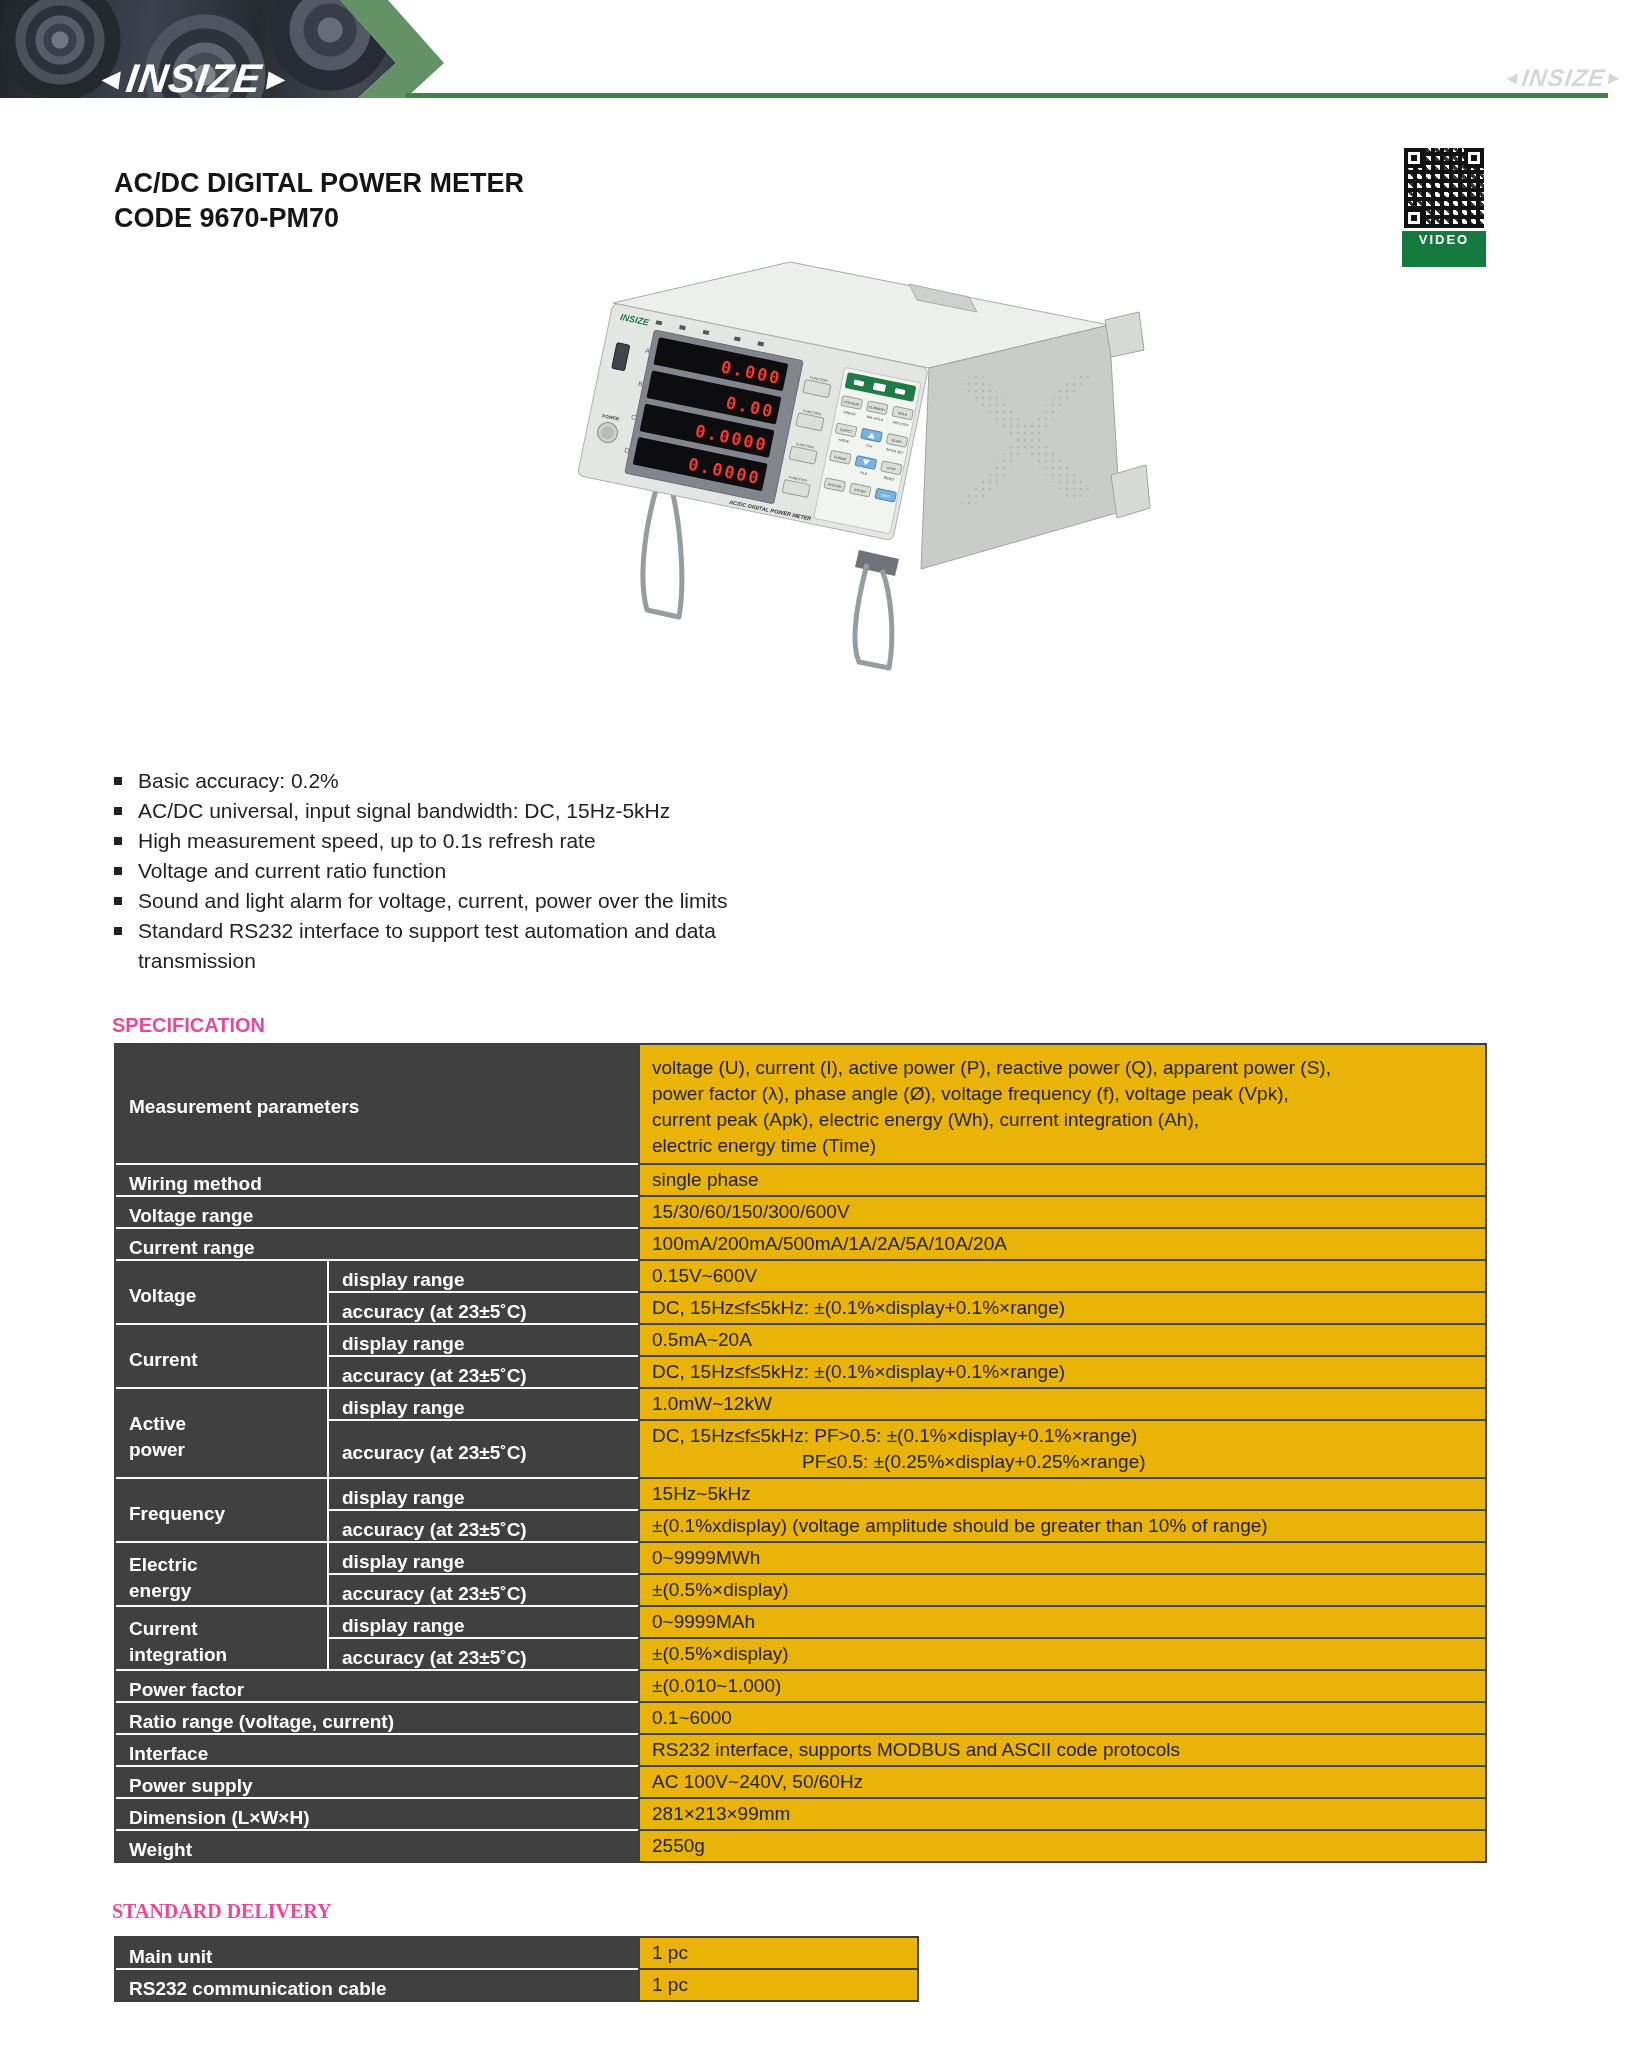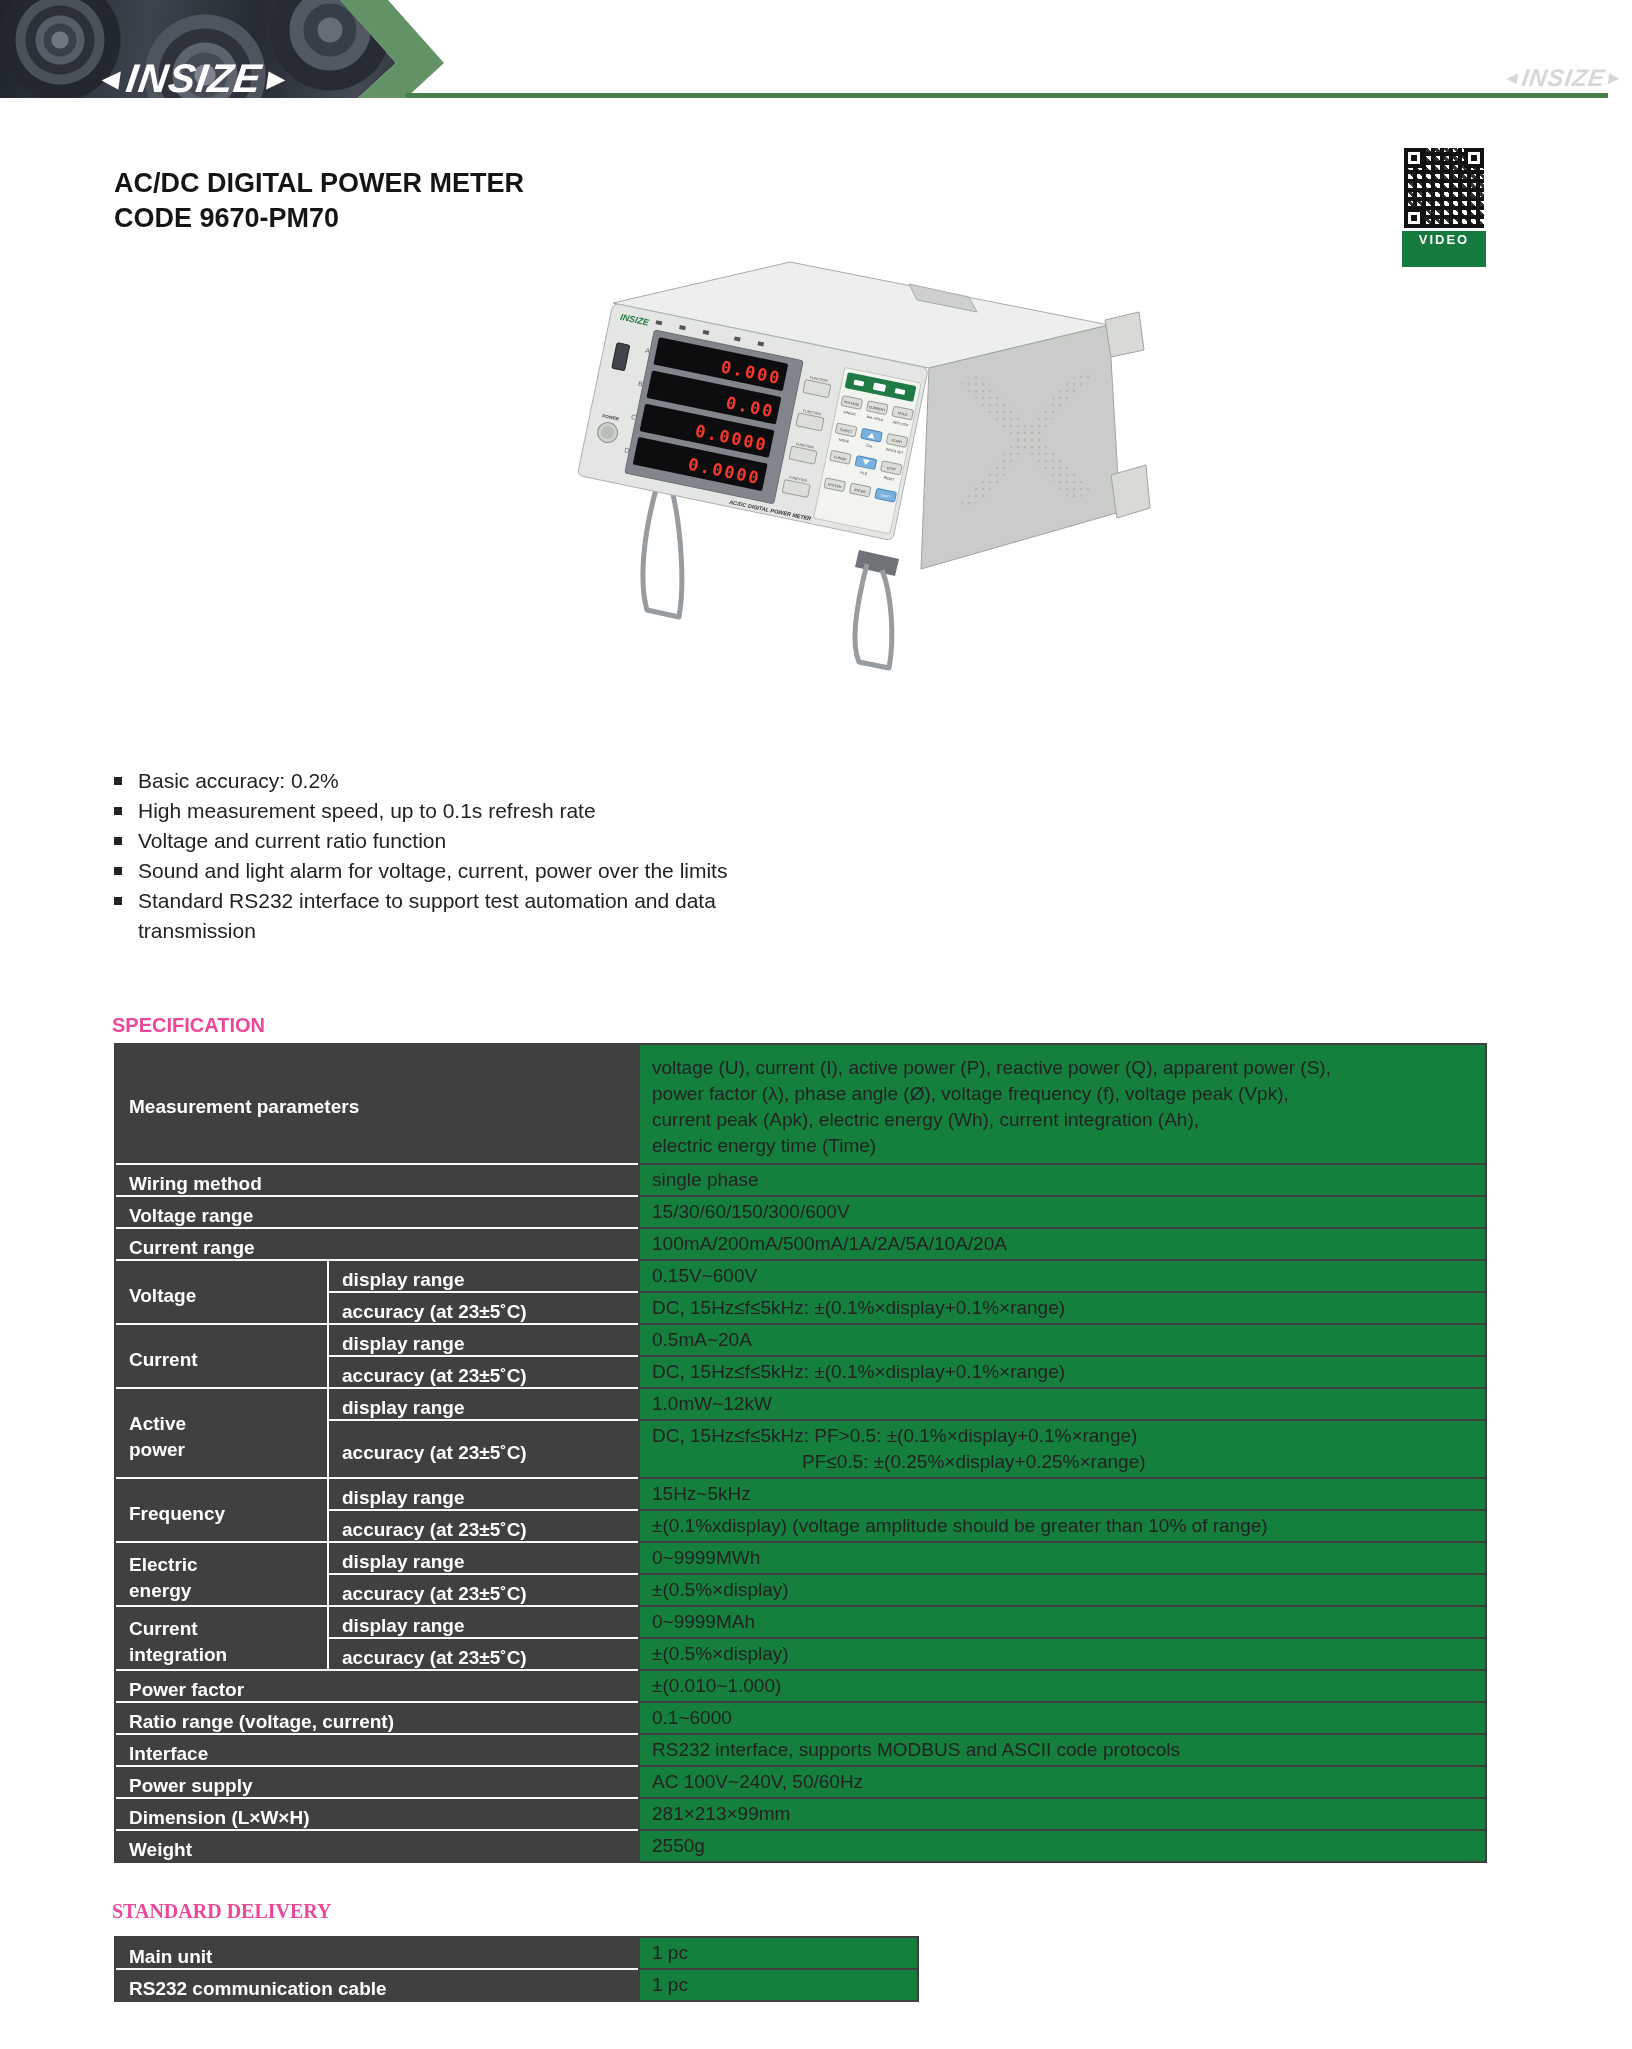--- a/index.html
+++ b/index.html
@@ -50,21 +50,21 @@
   
   .sec-h{position:absolute;left:112px;font-size:20px;font-weight:bold;color:#ec4899;margin:0;}
 
   
   table.spec{position:absolute;border-collapse:separate;border-spacing:0;
     border:2px solid #3f3f3f;table-layout:fixed;}
   table.spec td{font-size:19px;vertical-align:middle;overflow:hidden;}
   td.g{background:#404040;color:#fff;font-weight:bold;padding:8px 6px 0 13px;
        border-bottom:2px solid #f8faf8;}
   td.gr{border-right:2px solid #f8faf8;}
-  td.v{background:#15803d;color:#222;padding:0 8px 0 12px;
+  td.v{background:#eab308;color:#222;padding:0 8px 0 12px;
        border-left:2px solid #3f3f3f;border-bottom:2px solid #3f3f3f;}
   tr.rl td{border-bottom:none;}
   tr.std{height:30px;} tr.mp{height:120px;} tr.apa{height:58px;}
   .pre{white-space:pre-line;line-height:26px;}
   td.vtop{vertical-align:top;padding-top:6px;}
   .ind{margin-left:150px;}
   .aline{line-height:26px;}
 
   
   .product{position:absolute;left:553px;top:220px;width:600px;height:452px;margin:0;}
@@ -205,20 +205,21 @@
           <rect x="296" y="128" width="20" height="10" rx="2" fill="#7ab2dd" stroke="#4f86b5"></rect>
             <text x="306" y="135" fill="#fff">SHIFT</text>
         </g>
         <text x="196" y="173" font-size="5.5" font-weight="bold" font-style="italic" fill="#333" text-anchor="middle">AC/DC DIGITAL POWER METER</text>
       </g>
     </svg>
   </figure>
 
   <ul class="features">
     <li>Basic accuracy: 0.2%</li>
+    <li>AC/DC universal, input signal bandwidth: DC, 15Hz-5kHz</li>
     <li>High measurement speed, up to 0.1s refresh rate</li>
     <li>Voltage and current ratio function</li>
     <li>Sound and light alarm for voltage, current, power over the limits</li>
     <li>Standard RS232 interface to support test automation and data transmission</li>
   </ul>
 
   <h2 class="sec-h" style="top:1014px;">SPECIFICATION</h2>
   <table class="spec" style="left:114px;top:1043px;width:1369px;">
     <colgroup>
         <col style="width:213px">

